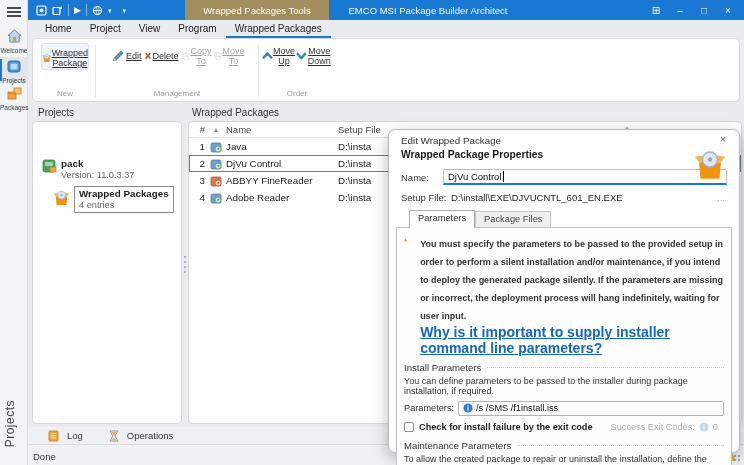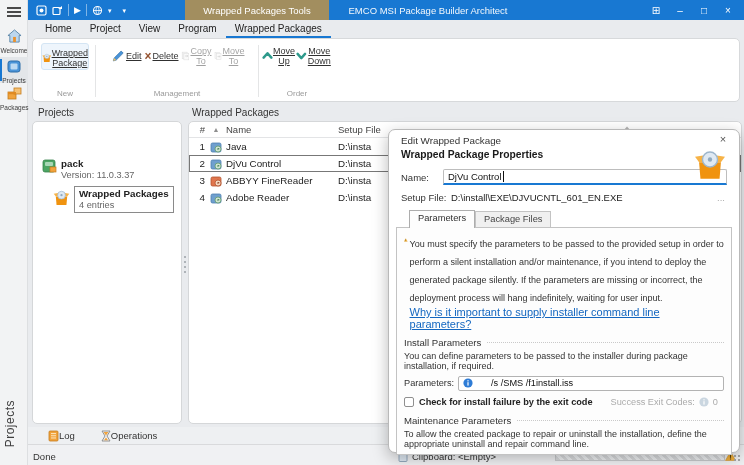--- a/index.html
+++ b/index.html
@@ -61,21 +61,21 @@
   .trow { display:flex; height:17px; align-items:center; font-size:9.8px; color:#222; cursor:pointer; position:relative; }
   .trow.sel { box-shadow:inset 0 0 0 1px #777; }
   .c-num { width:17px; text-align:right; padding-right:1px; }
   .c-ico { width:20px; display:flex; justify-content:center; align-items:center; }
   .c-name { width:112px; }
   .c-setup { flex:1; overflow:hidden; white-space:nowrap; }
   .sort-a { font-size:7px; color:#8f8f8f; }
 
   
   .tool-tabs { left:28px; top:427px; width:716px; height:17px; background:#eef0f2; display:flex; align-items:center; gap:6px; padding-left:10px; z-index:1; }
-  .tool-tab { display:flex; align-items:center; gap:0; padding:0 10px; cursor:pointer; height:15px; }
+  .tool-tab { display:flex; align-items:center; gap:8px; padding:0 10px; cursor:pointer; height:15px; }
   .tool-tab .lbl { font-size:9.5px; color:#333; }
   .statusbar { left:28px; top:444px; width:716px; height:21px; background:#f0f1f3; border-top:1px solid #d9dadc; z-index:1; }
   .statusbar .done { position:absolute; left:5px; top:6px; font-size:9.5px; color:#333; }
   .statusbar .clip { position:absolute; left:370px; top:6px; font-size:9.5px; color:#333; display:flex; gap:4px; align-items:center; }
   .hatch { position:absolute; left:527px; top:5px; width:170px; height:11px; border:1px solid #c9cbcd;
            background:repeating-linear-gradient(45deg,#d9dbdd 0 3px,#eef0f2 3px 6px); }
   .grip { position:absolute; right:2px; bottom:2px; width:8px; height:8px;
           background:radial-gradient(circle at 1px 1px,#a8a8a8 1px,transparent 1.2px); background-size:4px 4px; cursor:nwse-resize; }
 
   
@@ -92,30 +92,30 @@
   .name-field { flex:1; height:16px; border:1px solid #bdbdbd; border-bottom:2px solid #1878d2; border-radius:2px 2px 0 0;
                 display:flex; align-items:center; padding:0 4px; font-size:9.5px; color:#111; background:#fff; cursor:text; }
   .caret { width:1px; height:11px; background:#111; margin-left:1px; }
   .setup-val { flex:1; font-size:9.5px; color:#222; margin-left:4px; }
   .browse { color:#aaa; font-size:9.5px; cursor:pointer; padding:0 2px; }
   .dtabs { display:flex; padding:0 20px; margin-top:7px; position:relative; z-index:2; }
   .dtab { font-size:9.3px; padding:2px 8px 3px 8px; border:1px solid #c3c3c3; border-bottom:none; cursor:pointer; }
   .dtab.active { background:#fdfdfd; border-color:#adadad; margin-bottom:-1px; padding-bottom:4px; }
   .dtab.inactive { background:#f0f0f0; color:#444; margin-top:1px; }
   .dbox { flex:1; margin:0 7px; border:1px solid #c3c3c3; background:#fdfdfd; padding:5px 7px 4px 7px; position:relative; z-index:1; }
-  .warn { display:flex; gap:2px; }
+  .warn { display:flex; gap:13px;font-weight:bold; }
   .warn .wtxt { font-size:9px; line-height:10.4px; color:#333; }
-  .link { font-size:11px; color:#1467c0; text-decoration:underline; cursor:pointer; margin-top:1px; display:inline-block; }
+  .link { font-size:14px; color:#1467c0; text-decoration:underline; cursor:pointer; margin-top:1px; display:inline-block; }
   .sect { display:flex; align-items:center; margin-top:5px; }
   .sect .st { font-size:9.6px; color:#333; white-space:nowrap; }
   .sect .dots { flex:1; border-bottom:1px dotted #c9c9c9; margin-left:6px; height:1px; }
   .sdesc { font-size:9px; color:#333; margin-top:3px; line-height:10.4px; }
   .prow { display:flex; align-items:center; margin-top:4px; gap:4px; }
   .ifield { flex:1; height:15px; border:1px solid #b3b3b3; border-radius:2px; background:#fff; display:flex; align-items:center;
-            gap:18px; padding:0 4px; font-size:9.2px; color:#111; cursor:text; }
+            gap:3px; padding:0 4px; font-size:9.2px; color:#111; cursor:text; }
   .cb { width:10px; height:10px; border:1px solid #8f8f8f; border-radius:2px; background:#fff; cursor:pointer; flex:none; }
   .cblbl { font-size:9.2px; color:#222; margin-left:4px; }
   .gray { color:#ababab !important; }
 
   .info-i { flex:none; }
   .hdr-pin { position:absolute; left:433px; top:3px; opacity:.75; }
 </style>
 </head>
 <body>
 

